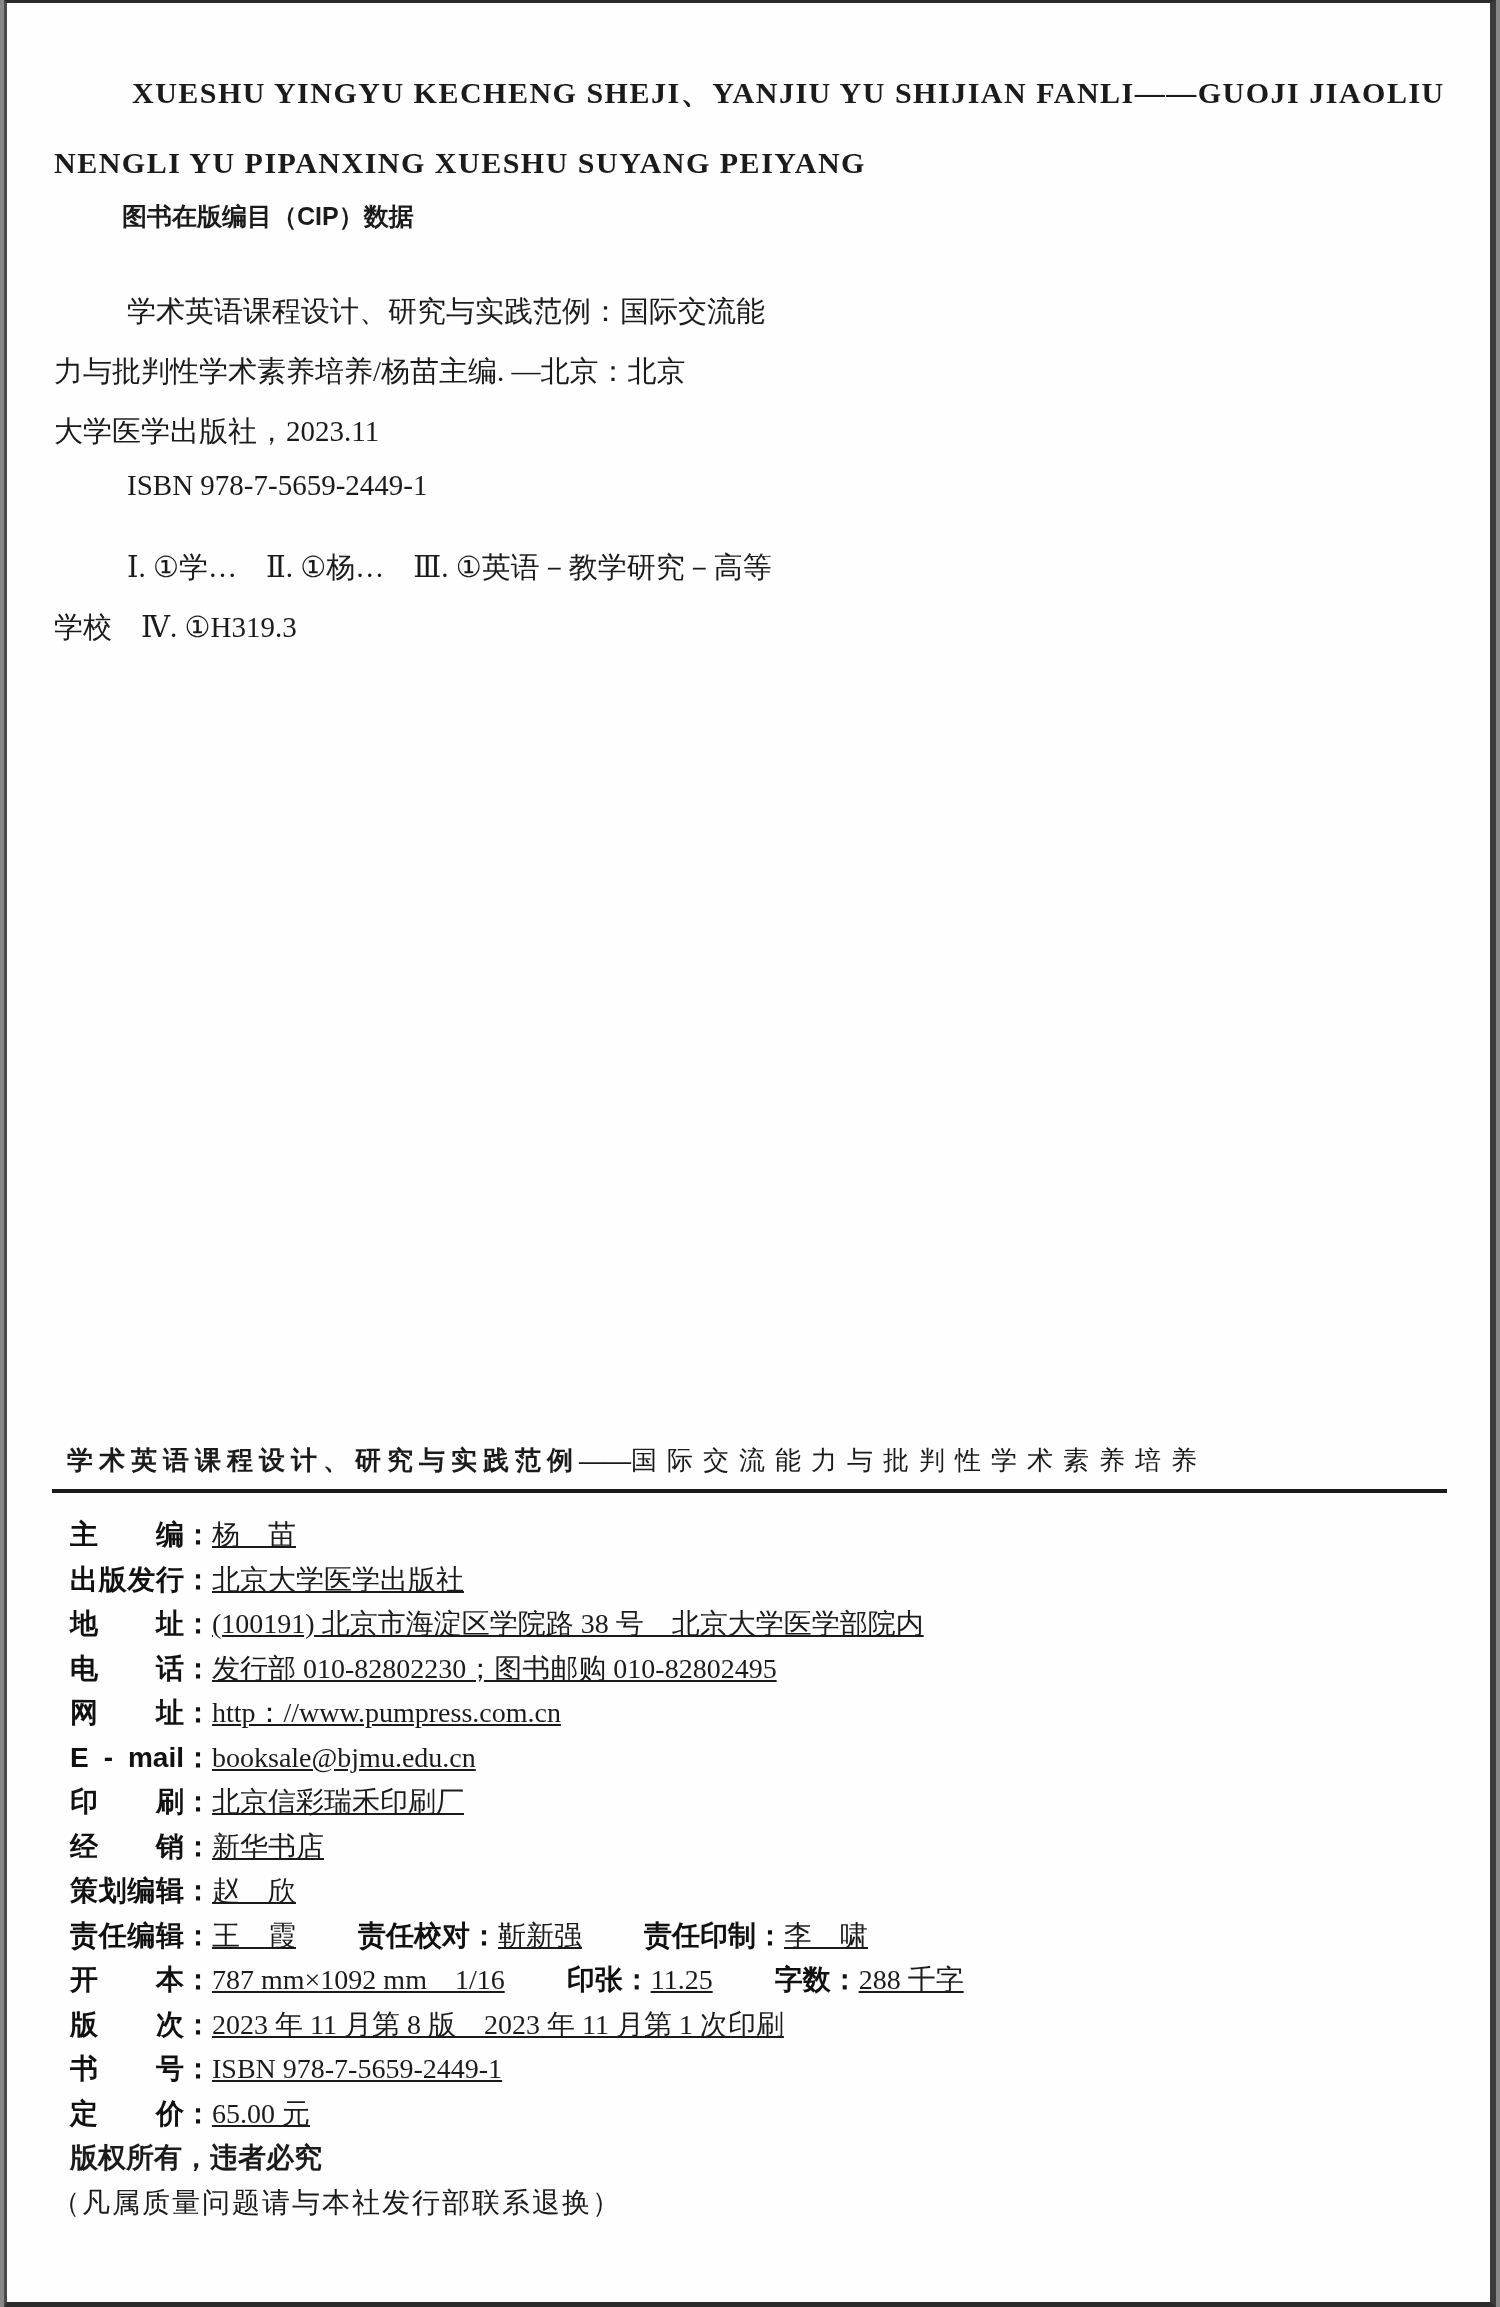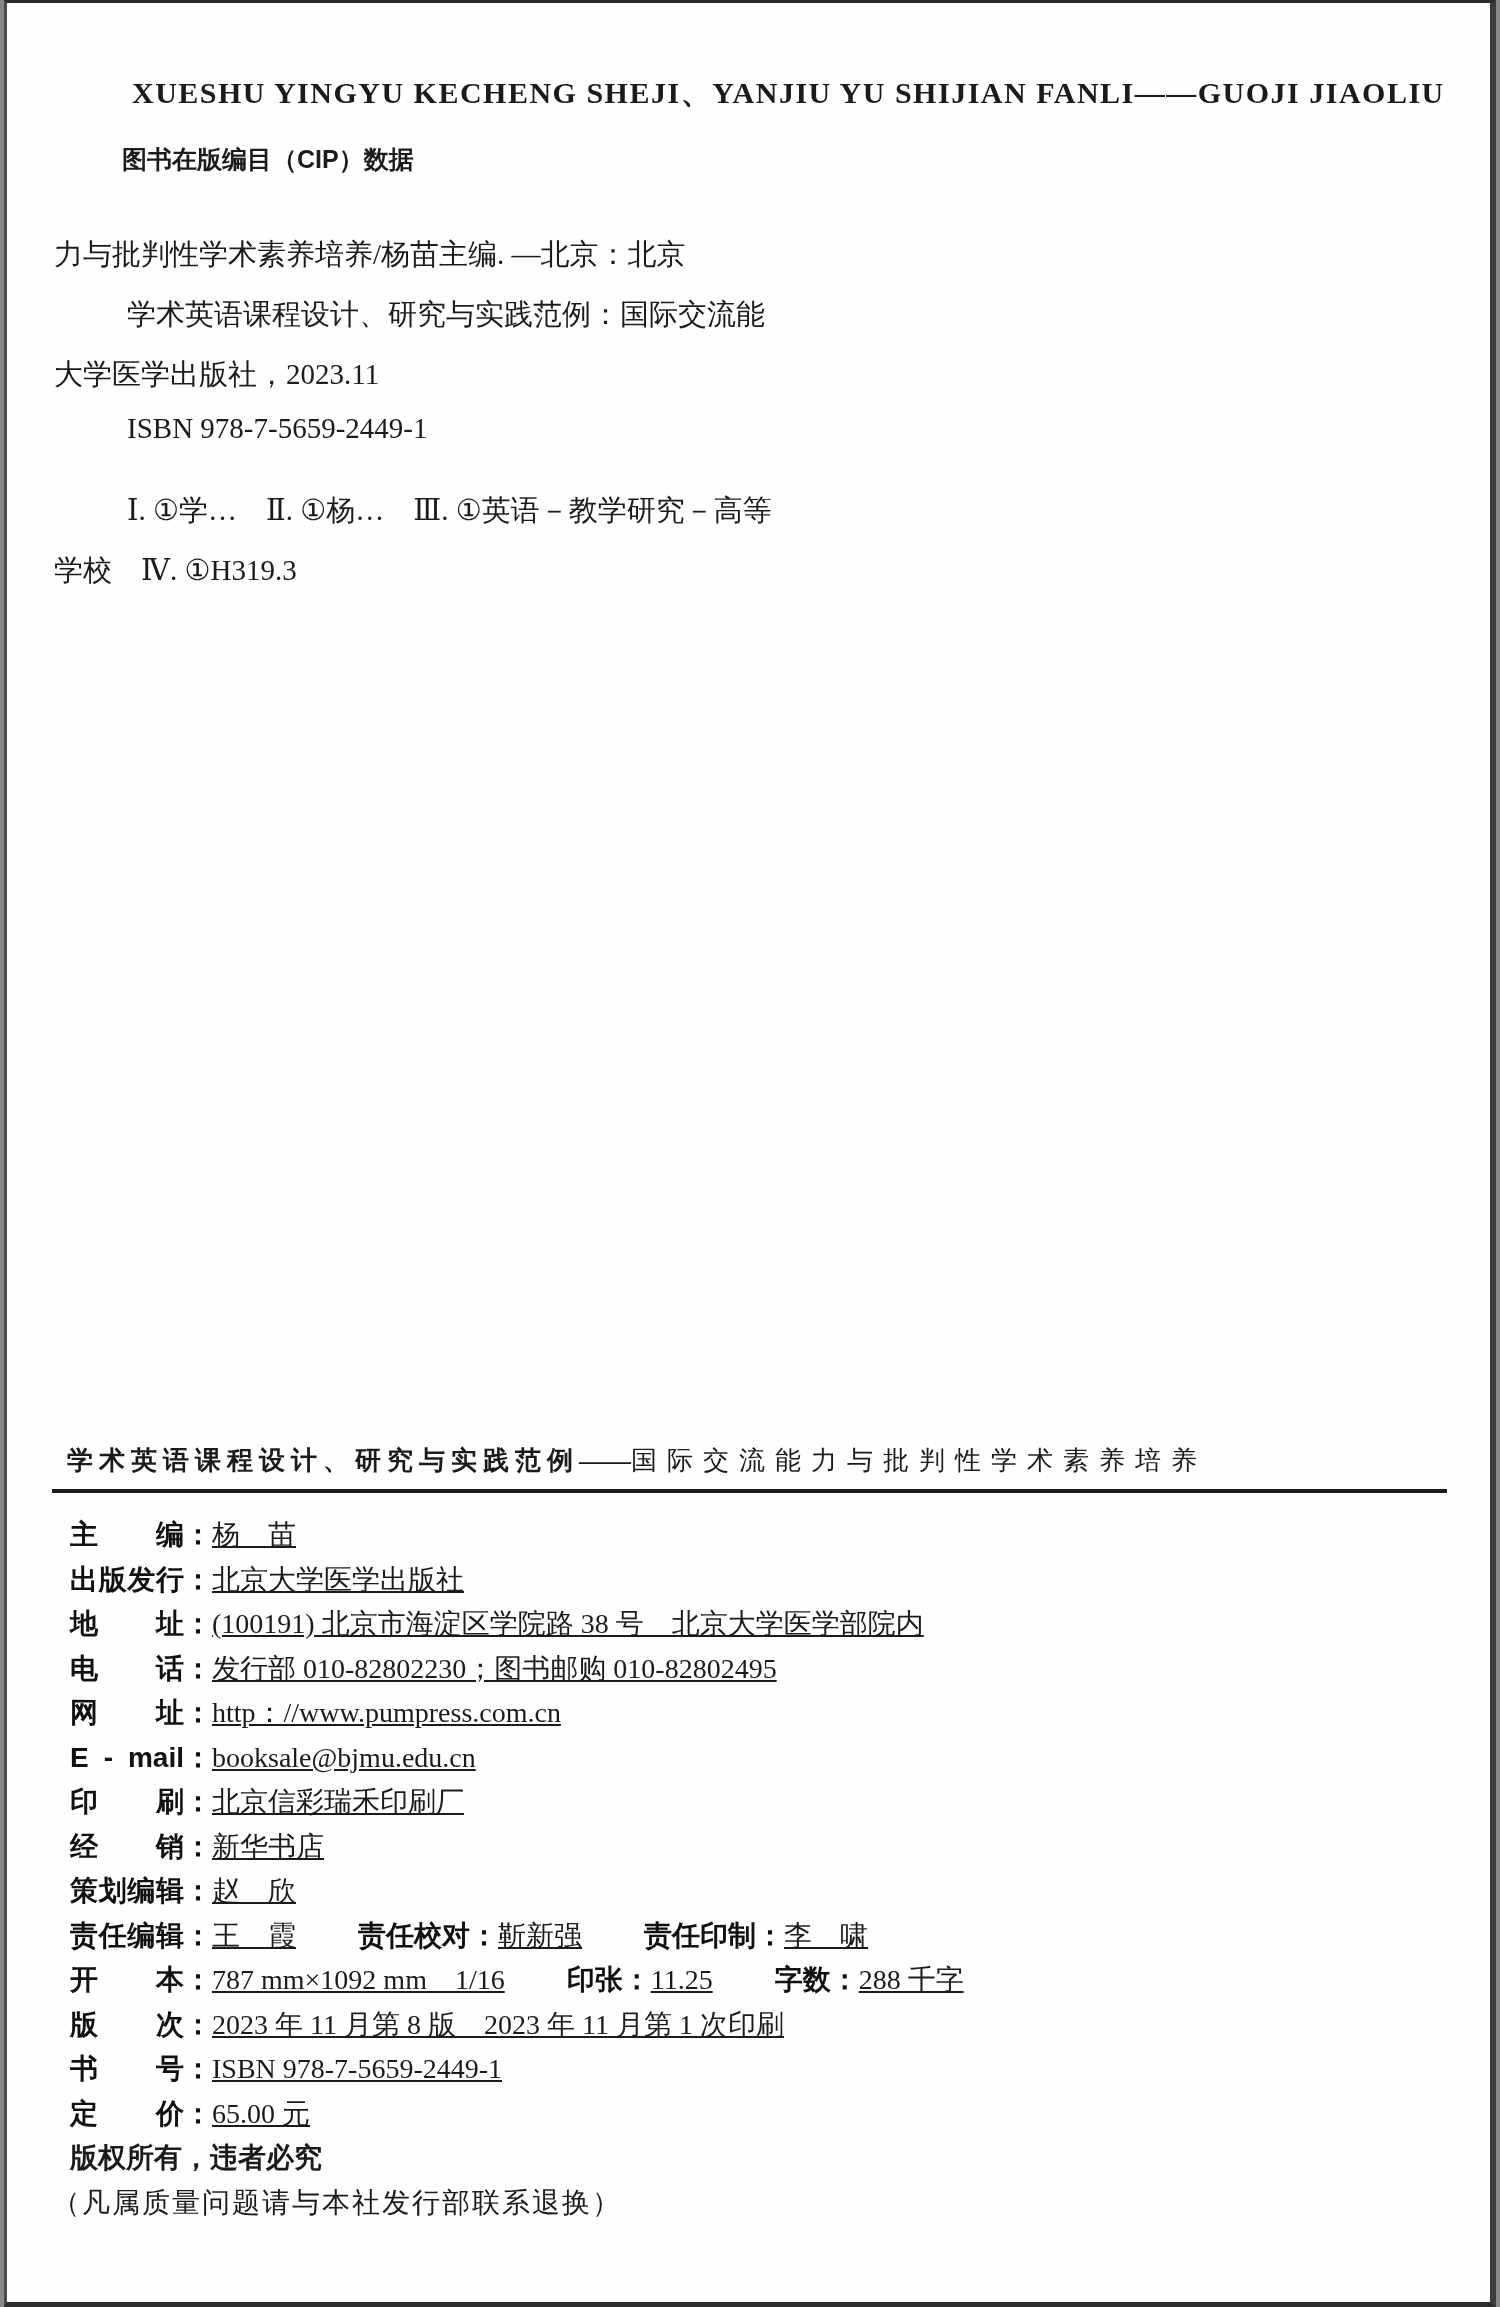--- a/index.html
+++ b/index.html
@@ -62,25 +62,26 @@
   }
   .quality-note{font-size:28px;line-height:44.5px;margin-left:0px;letter-spacing:2px;}
 </style>
 </head>
 <body>
 
 <div class="page">
 
   <div class="top-block">
     <div class="pinyin pinyin-l1">XUESHU YINGYU KECHENG SHEJI、YANJIU YU SHIJIAN FANLI——GUOJI JIAOLIU</div>
+    <div class="pinyin pinyin-l2">NENGLI YU PIPANXING XUESHU SUYANG PEIYANG</div>
     <div class="cip-heading">图书在版编目（CIP）数据</div>
 
     <div class="cip-para">
+      <div class="cip-line indent">学术英语课程设计、研究与实践范例：国际交流能</div>
       <div class="cip-line">力与批判性学术素养培养/杨苗主编. —北京：北京</div>
-      <div class="cip-line indent">学术英语课程设计、研究与实践范例：国际交流能</div>
       <div class="cip-line">大学医学出版社，2023.11</div>
     </div>
 
     <div class="isbn-line">ISBN 978-7-5659-2449-1</div>
 
     <div class="class-block">
       <div class="cip-line indent">Ⅰ. ①学…　Ⅱ. ①杨…　Ⅲ. ①英语－教学研究－高等</div>
       <div class="cip-line">学校　Ⅳ. ①H319.3</div>
     </div>
 

